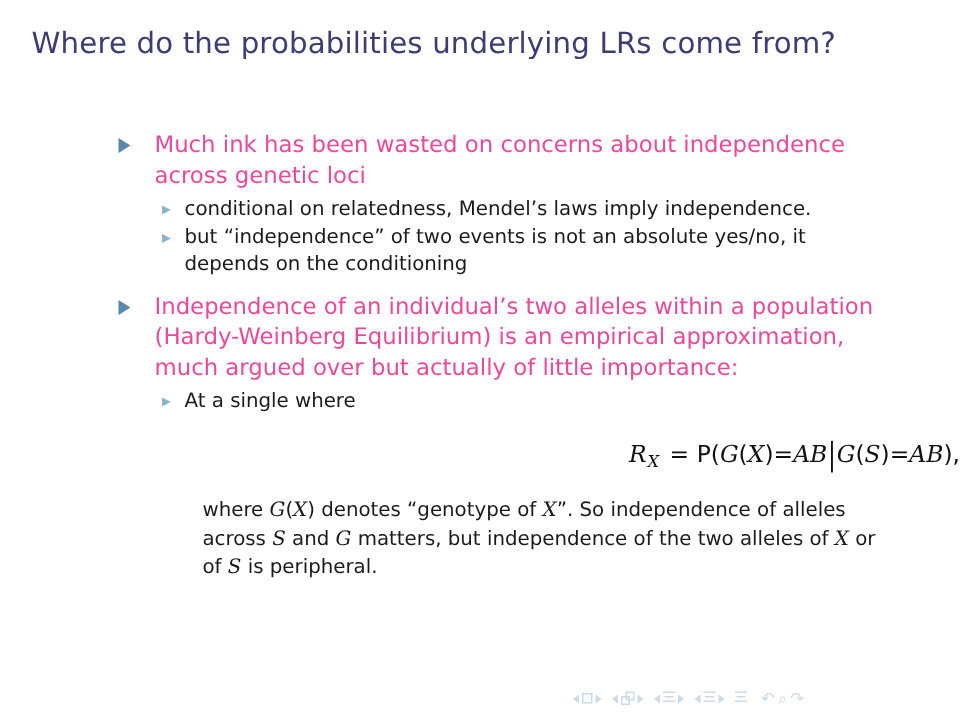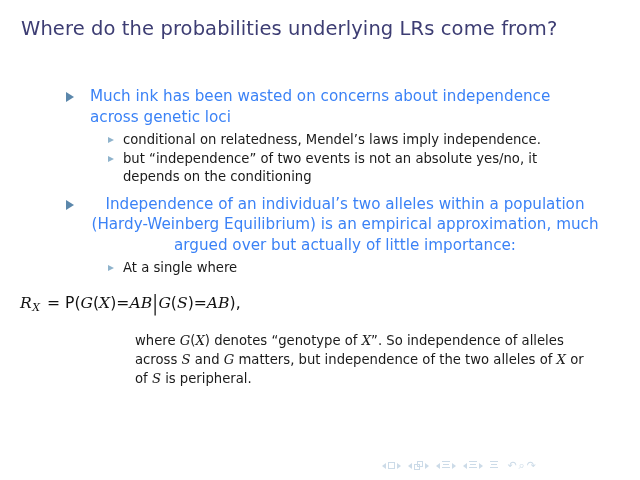--- a/index.html
+++ b/index.html
@@ -38,26 +38,26 @@
   
   .body {
     position: absolute;
     left: 0;
     top: 86px;
     width: 640px;
   }
 
   .item-l1 {
     position: relative;
-    margin: 0 0 0 0;
+    margin: 0 0 0 13px;
     padding-left: 90px;
     padding-right: 40px;
     font-size: 15.2px;
     line-height: 20.5px;
-    color: #3b82f6;
+    color: #ec4899;
     text-align: left;
   }
 
   .item-l2 {
     position: relative;
     padding-left: 123px;
     padding-right: 48px;
     font-size: 13.2px;
     line-height: 18.2px;
     color: #1a1a1a;
@@ -82,21 +82,21 @@
     border-top: 3.8px solid transparent;
     border-bottom: 3.8px solid transparent;
     border-left: 6.5px solid #8fb3cc;
   }
 
   .sub-block { margin-top: 4px; }
   .sub-block .item-l2 + .item-l2 { margin-top: 1px; }
 
   
   .equation {
-    text-align: left;
+    text-align: right;
     font-size: 15.6px;
     color: #111111;
     margin: 17px 0 0 0;
     padding-left: 20px;
     white-space: nowrap;
   }
   .mi { font-family: "DejaVu Serif", serif; font-style: italic; }
   .mup { font-family: "DejaVu Sans", sans-serif; font-style: normal; }
   .msub {
     font-family: "DejaVu Serif", serif;
@@ -221,21 +221,21 @@
       <div class="item-l2">
         <span class="bullet2"></span>
         <span>conditional on relatedness, Mendel’s laws imply independence.</span>
       </div>
       <div class="item-l2">
         <span class="bullet2"></span>
         <span>but “independence” of two events is not an absolute yes/no, it depends on the conditioning</span>
       </div>
     </div>
 
-    <div class="item-l1" style="margin-top:7px;text-align:center;">
+    <div class="item-l1" style="margin-top:7px;">
       <span class="bullet1"></span>
       <span>Independence of an individual’s two alleles within a population (Hardy-Weinberg Equilibrium) is an empirical approximation, much argued over but actually of little importance:</span>
     </div>
 
     <div class="sub-block">
       <div class="item-l2">
         <span class="bullet2"></span>
         <span>At a single where</span>
       </div>
     </div>

